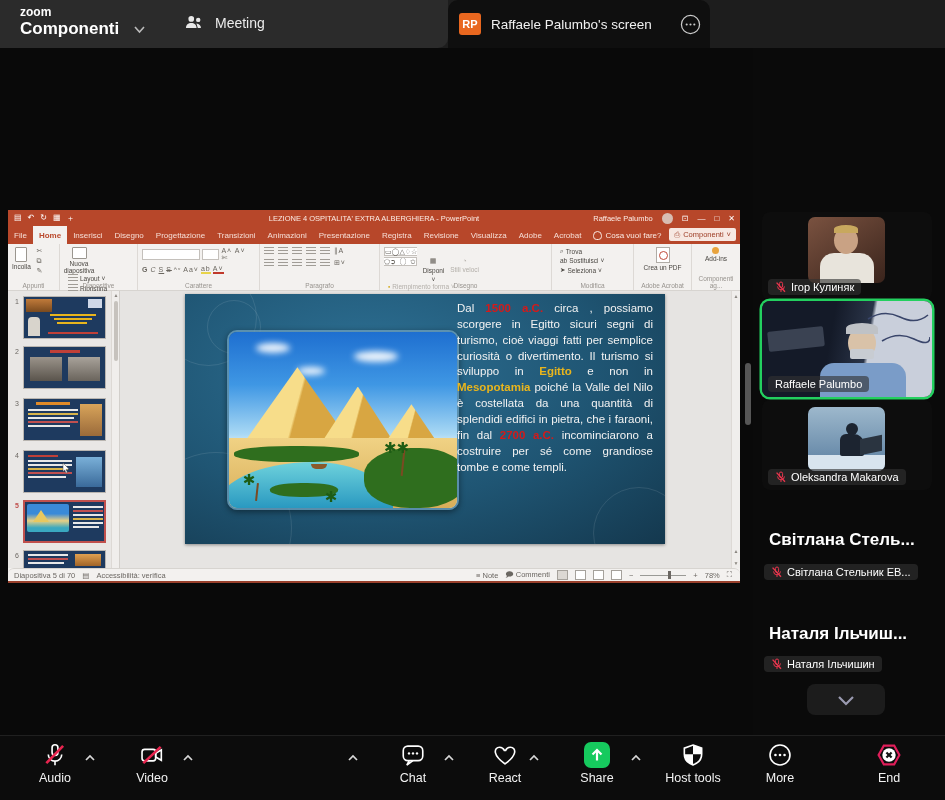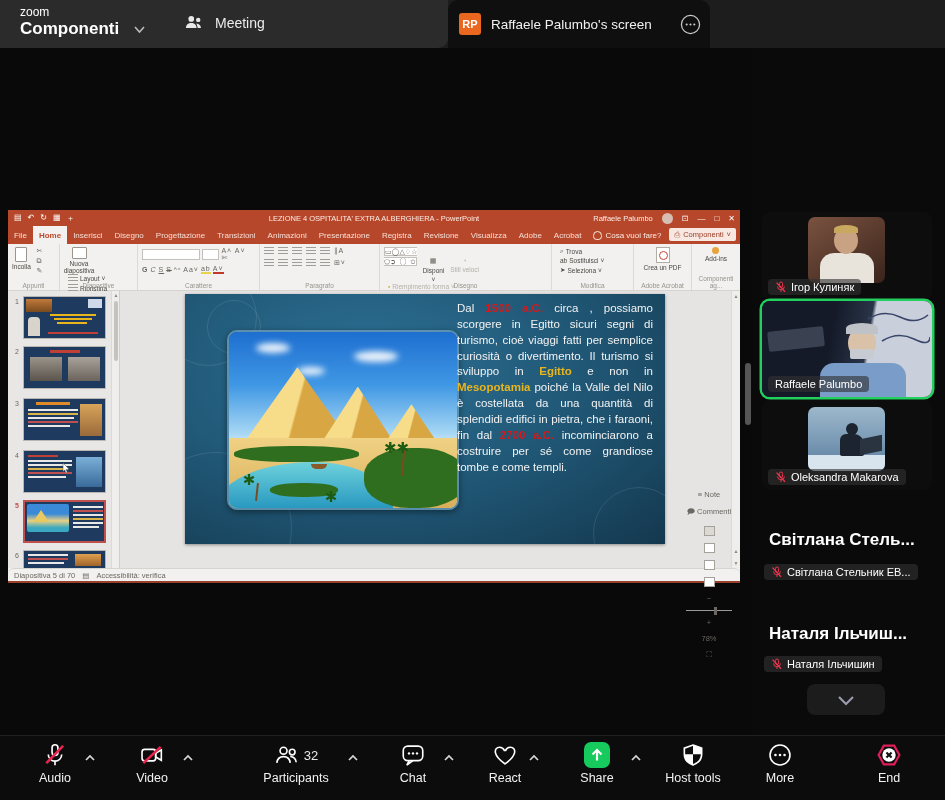--- a/index.html
+++ b/index.html
@@ -3,21 +3,21 @@
 <meta charset="utf-8">
 <style>
   html,body{margin:0;padding:0;background:#000;}
   .screen{position:relative;width:945px;height:800px;background:#0a0a0a;overflow:hidden;
           font-family:"Liberation Sans",sans-serif;color:#fff;}
   
   .topbar{position:absolute;left:0;top:0;width:945px;height:48px;background:#1d1d1d;}
   .topbar-left{position:absolute;left:0;top:0;width:448px;height:48px;background:#2b2b2b;border-radius:0 0 10px 0;}
   .active-tab{position:absolute;left:448px;top:0;width:262px;height:48px;background:#0f0f0f;border-radius:10px 10px 0 0;}
   .logo{position:absolute;left:20px;top:6px;line-height:1;}
-  .logo .l1{font-size:12px;font-weight:normal;color:#fff;display:block;}
+  .logo .l1{font-size:12px;font-weight:bold;color:#fff;display:block;}
   .logo .l2{font-size:17px;font-weight:bold;color:#fff;display:block;margin-top:2px;}
   .logo-caret{position:absolute;left:133px;top:20px;}
   .meeting-tab{position:absolute;left:183px;top:12px;display:flex;align-items:center;gap:10px;}
   .meeting-tab span{font-size:14px;color:#ececec;}
   .atab-avatar{position:absolute;left:459px;top:13px;width:22px;height:22px;border-radius:3px;background:#e9671f;
                font-size:11px;font-weight:bold;color:#fff;display:flex;align-items:center;justify-content:center;}
   .atab-label{position:absolute;left:491px;top:17px;font-size:13.5px;color:#f0f0f0;white-space:nowrap;}
   .atab-opts{position:absolute;left:680px;top:14px;}
   
   .main-area{position:absolute;left:0;top:48px;width:753px;height:687px;background:#090909;}
@@ -87,21 +87,21 @@
   .river{position:absolute;left:-6%;bottom:-4%;width:78%;height:30%;background:linear-gradient(#6ed2dc,#1f90bc);
          border-radius:60% 50% 0 0/100% 90% 0 0;}
   .veg{position:absolute;background:#2f6e1e;border-radius:45%;}
   .palm{position:absolute;color:#1e5c14;font-size:15px;line-height:1;}
   .trunk{position:absolute;width:2px;background:#7a4a22;transform:rotate(6deg);}
   .boat{position:absolute;width:16px;height:5px;background:#8a5a2a;border-radius:0 0 8px 8px;}
   
   .ppt-status{position:absolute;left:0;top:358px;width:732px;height:13px;background:#f3f1ef;border-top:1px solid #d7d4d0;
               display:flex;align-items:center;font-size:7.5px;color:#6b6762;box-sizing:border-box;border-radius:6px;}
   .st-left{display:flex;align-items:center;gap:7px;margin-left:6px;}
-  .st-right{position:absolute;right:8px;display:flex;align-items:center;gap:7px;flex-direction:column;}
+  .st-right{position:absolute;right:8px;display:flex;align-items:center;gap:7px;}
   .viewbox{width:9px;height:8px;border:1px solid #a5a19b;background:#fff;}
   .viewbox.on{background:#dcd8d3;}
   .sl-track{position:relative;width:46px;height:1px;background:#9a9a96;}
   .sl-handle{position:absolute;left:60%;top:-3.5px;width:3px;height:8px;background:#6b6762;}
   
   .tile{position:absolute;left:762px;width:170px;border-radius:8px;overflow:hidden;background:#131313;}
   .tile .chip{position:absolute;left:6px;bottom:5px;display:inline-flex;align-items:center;gap:4px;max-width:158px;
               background:rgba(50,50,50,.62);border-radius:4px;padding:2px 7px;font-size:11px;color:#fff;white-space:nowrap;overflow:hidden;}
   .tile.active{box-shadow:0 0 0 2.5px var(--active_green,#23d05f);}
   .bigname{font-size:17px;font-weight:bold;color:#fff;white-space:nowrap;}
@@ -617,32 +617,20 @@
         <line x1="4" y1="19.5" x2="20" y2="4.5" stroke="#e8254f" stroke-width="2.4"></line>
       </svg>
       <span class="tb-label">Video</span>
     </div>
     <span class="tb-caret" style="left:180px;">
       <svg width="16" height="12" viewBox="0 0 16 12">
           <polyline points="4,8 8,4 12,8" fill="none" stroke="#d8d8d8" stroke-width="1.7"></polyline>
         </svg>
     </span>
 
-    <div class="tb-item" style="left:246px;width:100px;">
-      <span class="iconrow">
-        <svg width="26" height="26" viewBox="0 0 24 24">
-          <circle cx="8.8" cy="8" r="3.2" fill="none" stroke="#fff" stroke-width="1.5"></circle>
-          <path d="M2.6 19.3c.4-3.5 2.9-5.8 6.2-5.8s5.8 2.3 6.2 5.8" fill="none" stroke="#fff" stroke-width="1.5"></path>
-          <circle cx="16.8" cy="9.3" r="2.6" fill="none" stroke="#fff" stroke-width="1.5"></circle>
-          <path d="M15 13.4c3 .2 5.1 2.3 5.5 5.3" fill="none" stroke="#fff" stroke-width="1.5"></path>
-        </svg>
-        <span class="pcount">32</span>
-      </span>
-      <span class="tb-label">Participants</span>
-    </div>
     <span class="tb-caret" style="left:345px;">
       <svg width="16" height="12" viewBox="0 0 16 12">
           <polyline points="4,8 8,4 12,8" fill="none" stroke="#d8d8d8" stroke-width="1.7"></polyline>
         </svg>
     </span>
 
     <div class="tb-item" style="left:375px;width:76px;">
       <svg width="26" height="26" viewBox="0 0 24 24">
         <rect x="3" y="3.8" width="18" height="13.4" rx="4.2" fill="none" stroke="#fff" stroke-width="1.5"></rect>
         <path d="M8.5 17.2l-2.2 4.1 5.6-4.1" fill="none" stroke="#fff" stroke-width="1.5"></path>

